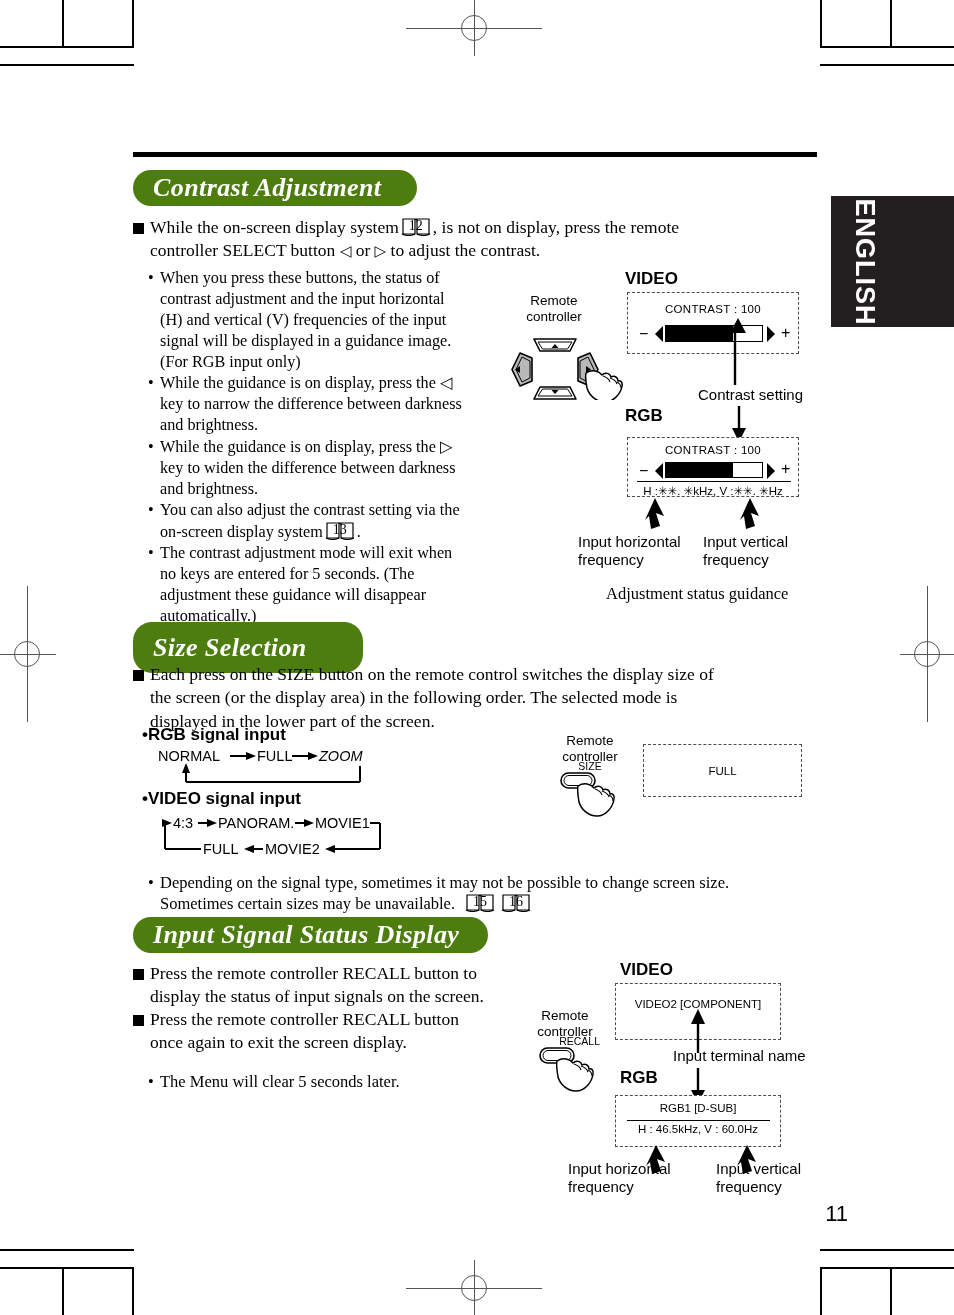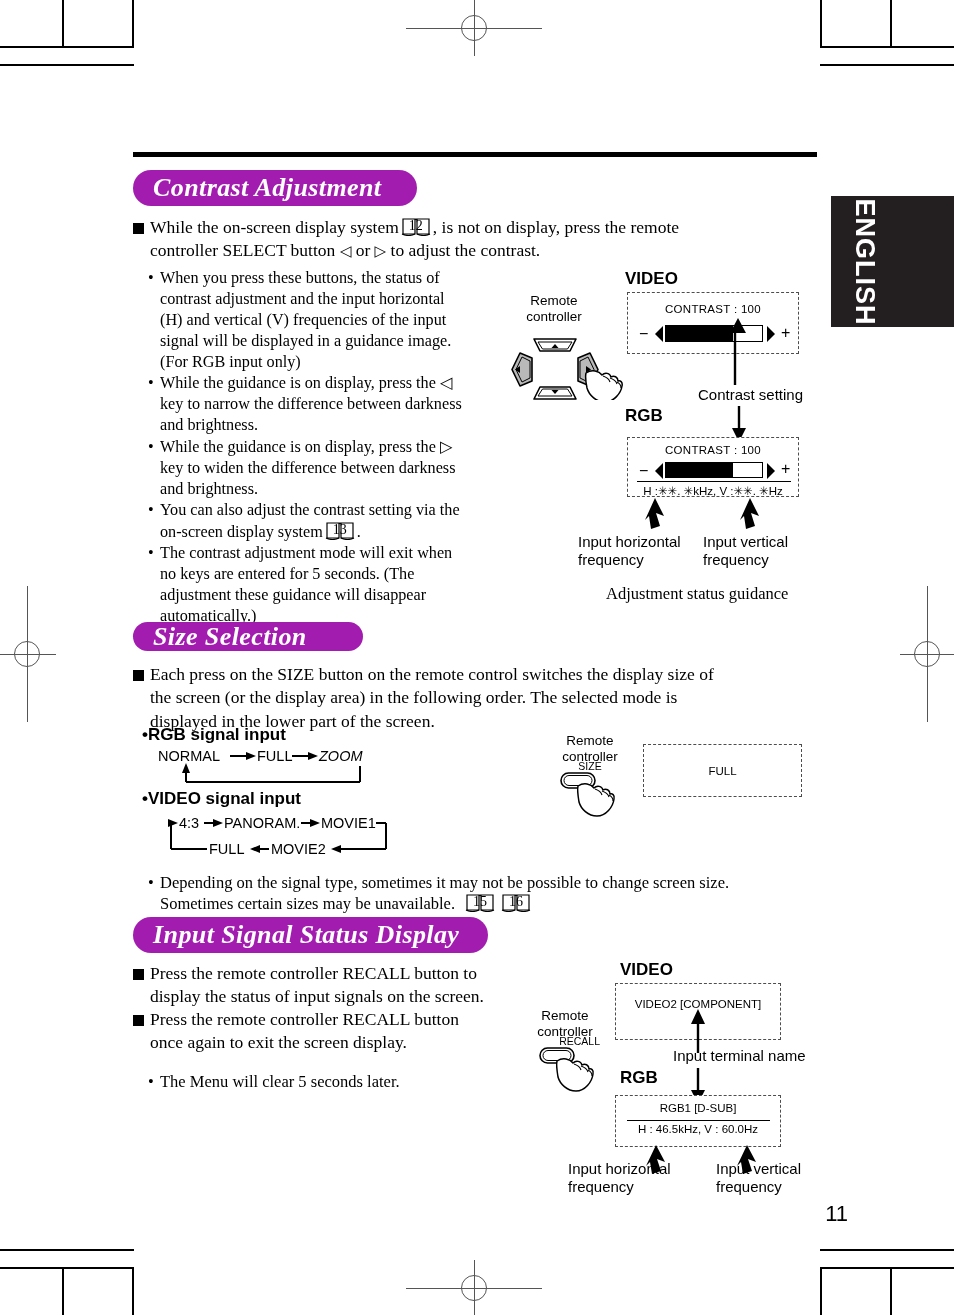--- a/index.html
+++ b/index.html
@@ -35,21 +35,21 @@
     font-weight:bold; font-size:27px; letter-spacing:1px;
     white-space:nowrap;
     margin-left:-29px;
   }
 
   
   #top-rule { position:absolute; left:133px; top:152px; width:684px; height:5px; background:#000; }
 
   
   .banner {
-    position:absolute; background:#a21caf; border-radius:19px;
+    position:absolute; background:#4d7c0f; border-radius:19px;
     color:#ffffff; font-family:"Liberation Serif", serif;
     font-style:italic; font-weight:bold; font-size:26px;
     display:flex; align-items:center; padding-left:20px;
     letter-spacing:0.4px;
   }
 
   
   .sq-bullet { position:absolute; }
   .sq-bullet .sq {
     position:absolute; left:0; top:7px; width:11px; height:11px; background:#000;
@@ -363,21 +363,21 @@
   <span>Input horizontal</span><br>
   <span>frequency</span>
 </div>
 <div class="flabel" style="left:703px; top:533px; font-size:15px;">
   <span>Input vertical</span><br>
   <span>frequency</span>
 </div>
 
 <div class="fcap" style="left:606px; top:584px;">Adjustment status guidance</div>
 
-<div class="banner" style="left:133px; top:622px; width:230px; height:29px;">
+<div class="banner" style="left:133px; top:622px; width:230px; height:51px;">
   <span>Size Selection</span>
 </div>
 
 <div class="sq-bullet" style="left:133px; top:663px; width:690px;">
   <span class="sq"></span>
   <span class="bodytxt">
     <span>Each press on the SIZE button on the remote control switches the display size of</span><br>
     <span>the screen (or the display area) in the following order. The selected mode is</span><br>
     <span>displayed in the lower part of the screen.</span>
   </span>
@@ -399,21 +399,21 @@
 
     <line x1="202" y1="18" x2="202" y2="34" stroke="#000" stroke-width="2"></line>
     <line x1="202" y1="34" x2="28" y2="34" stroke="#000" stroke-width="2"></line>
     <line x1="28" y1="34" x2="28" y2="24" stroke="#000" stroke-width="2"></line>
     <polygon points="28,15 24,25 32,25" fill="#000"></polygon>
   </svg>
 </div>
 
 <div class="fbold" style="left:142px; top:789px; font-size:17px;">•VIDEO signal input</div>
 
-<div class="flow" style="left:161px; top:815px; width:250px; height:56px;text-align:center;">
+<div class="flow" style="left:155px; top:815px; width:250px; height:56px;text-align:center;">
   <span style="position:absolute; left:18px; top:0;">4:3</span>
   <span style="position:absolute; left:63px; top:0;">PANORAM.</span>
   <span style="position:absolute; left:160px; top:0;">MOVIE1</span>
   <span style="position:absolute; left:48px; top:26px;">FULL</span>
   <span style="position:absolute; left:110px; top:26px;">MOVIE2</span>
   <svg width="250" height="56" viewBox="0 0 250 56" style="position:absolute; left:0; top:0;">
 
     <polygon points="17,8 7,4 7,12" fill="#000"></polygon>
 
     <line x1="43" y1="8" x2="56" y2="8" stroke="#000" stroke-width="2"></line>

